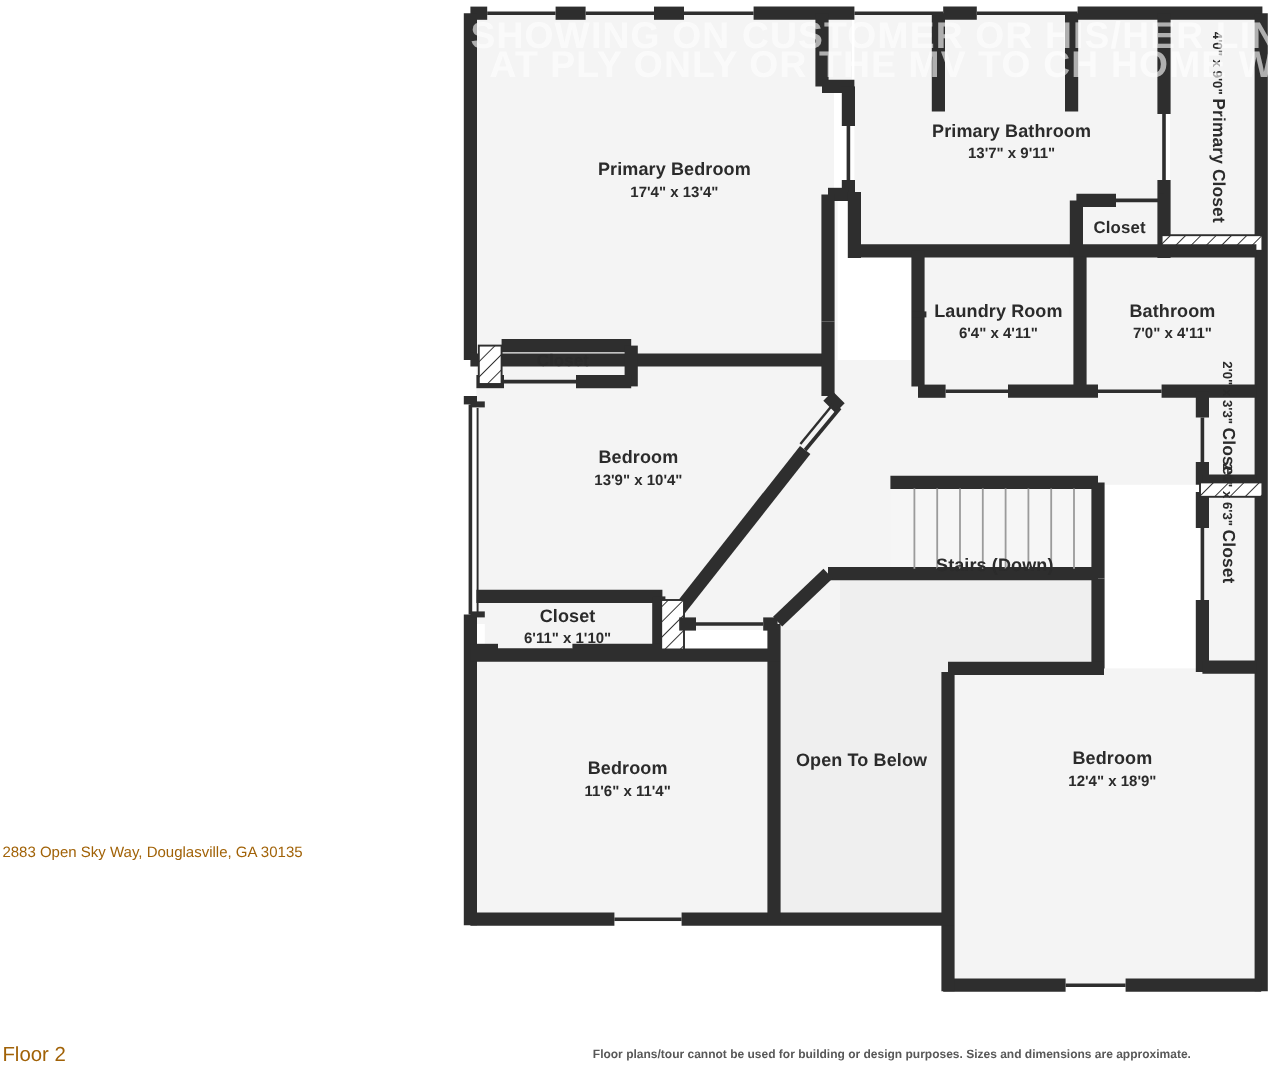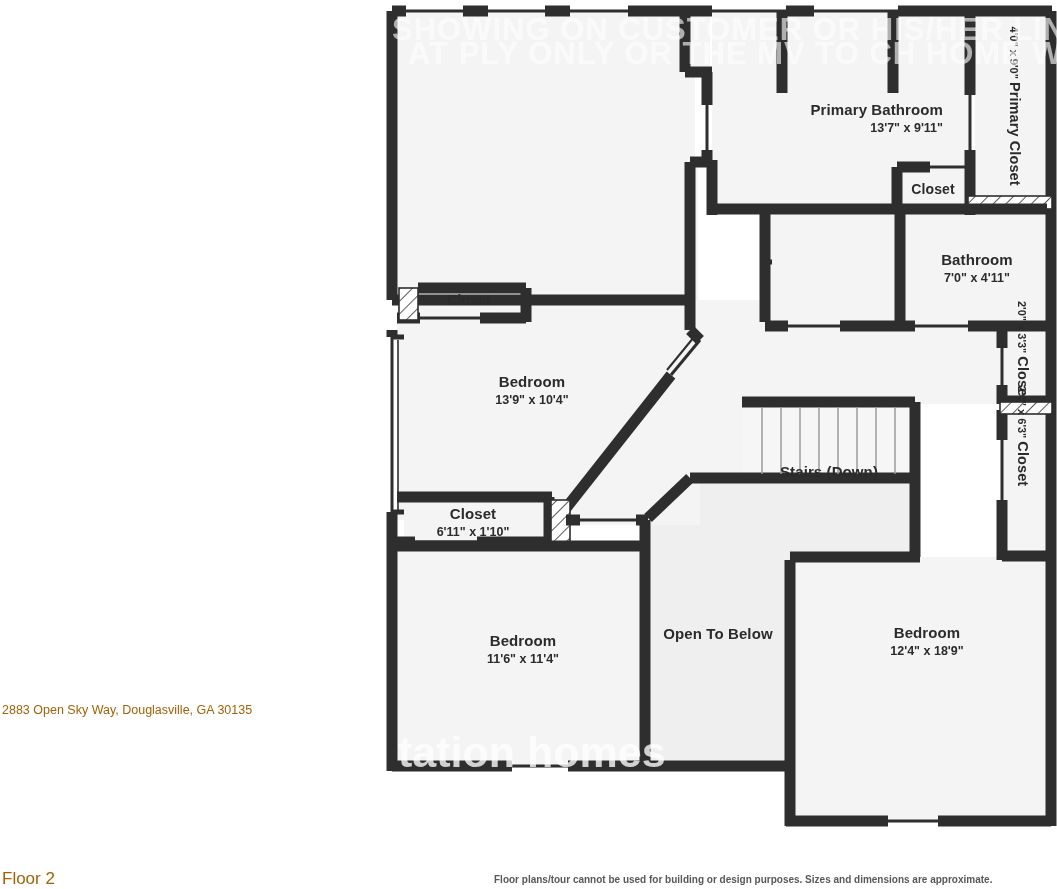--- a/index.html
+++ b/index.html
@@ -332,37 +332,45 @@
         <line x1="790" y1="557" x2="920" y2="557"></line>
       </g>
 
       <g stroke-width="11">
         <line x1="392" y1="546" x2="650" y2="546"></line>
       </g>
 
     </g>
   </svg>
 
-
-  <div class="room-label" id="lbl-primary-bathroom" style="left:743px; top:102px; width:200px;text-align:right;">
+  <div class="room-label" id="lbl-primary-bedroom" style="left:462px; top:134px; width:200px;">
+    <span class="rm-name">Primary Bedroom</span>
+    <span class="rm-dim">17'4" x 13'4"</span>
+  </div>
+
+  <div class="room-label" id="lbl-primary-bathroom" style="left:743px; top:102px; width:200px;">
     <span class="rm-name">Primary Bathroom</span>
     <span class="rm-dim">13'7" x 9'11"</span>
   </div>
 
   <div class="room-label vert rot-cw" id="lbl-primary-closet" style="left:930px; top:98px; width:170px;">
     <div class="vstack">
       <span class="rm-name">Primary Closet</span>
       <span class="rm-dim">4'0" x 9'0"</span>
     </div>
   </div>
 
   <div class="room-label small" id="lbl-bath-closet" style="left:883px; top:182px; width:100px;">
     <span class="rm-name">Closet</span>
   </div>
 
+  <div class="room-label" id="lbl-laundry-room" style="left:732px; top:252px; width:200px;">
+    <span class="rm-name">Laundry Room</span>
+    <span class="rm-dim">6'4" x 4'11"</span>
+  </div>
 
   <div class="room-label" id="lbl-bathroom" style="left:877px; top:252px; width:200px;">
     <span class="rm-name">Bathroom</span>
     <span class="rm-dim">7'0" x 4'11"</span>
   </div>
 
   <div class="room-label vert rot-cw" id="lbl-hall-closet-a" style="left:968px; top:343px; width:110px;">
     <div class="vstack">
       <span class="rm-name">Closet</span>
       <span class="rm-dim">2'0" x 3'3"</span>
@@ -403,19 +411,18 @@
     <span class="rm-dim">11'6" x 11'4"</span>
   </div>
 
   <div class="room-label" id="lbl-bedroom-4" style="left:827px; top:625px; width:200px;">
     <span class="rm-name">Bedroom</span>
     <span class="rm-dim">12'4" x 18'9"</span>
   </div>
 
   <div class="watermark" id="wm-top-1">SHOWING ON CUSTOMER OR HIS/HER LINKED TO</div>
   <div class="watermark" id="wm-top-2">AT PLY ONLY OR THE MV TO CH HOME  WEBIT</div>
-  <div class="watermark" id="wm-bottom">tation homes</div>
 
 </div>
 
 <div class="footer-text" id="addr-line">2883 Open Sky Way, Douglasville, GA 30135</div>
 <div class="footer-text" id="floor-line">Floor 2</div>
 <div class="footer-text" id="disclaimer">Floor plans/tour cannot be used for building or design purposes. Sizes and dimensions are approximate.</div>
 
 </body></html>

